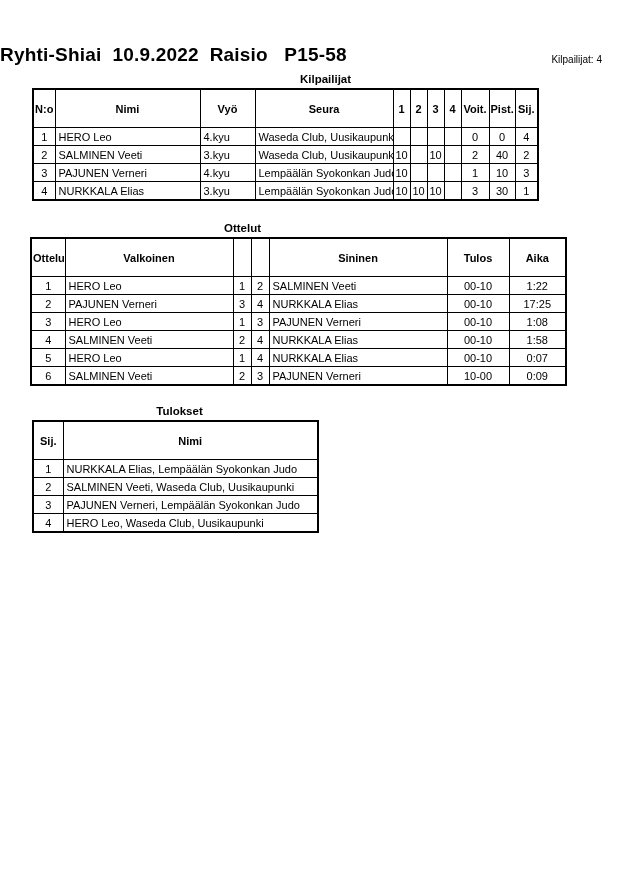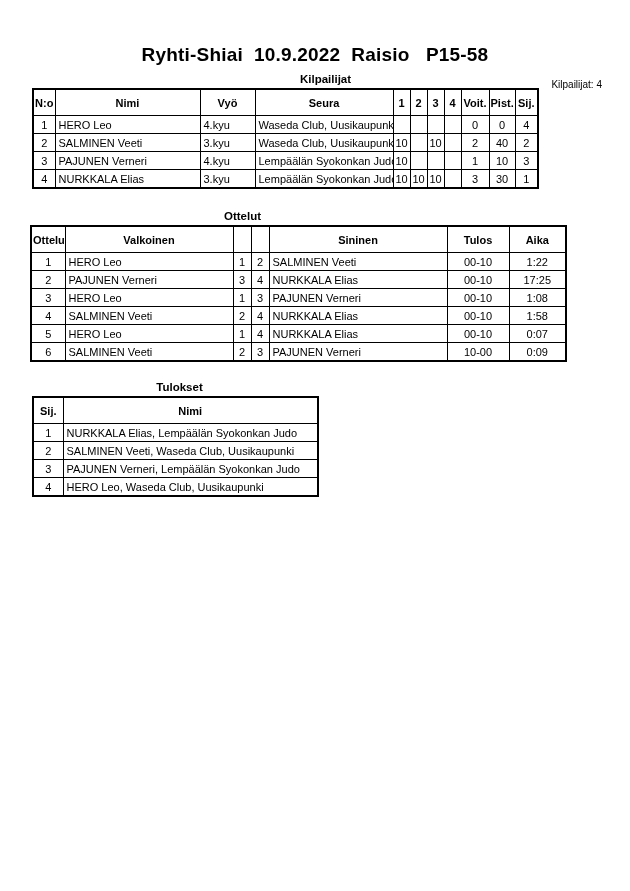--- a/index.html
+++ b/index.html
@@ -4,30 +4,29 @@
 <style>
   html, body { margin:0; padding:0; }
   body {
     width:630px; height:891px;
     background:#ffffff; color:#000000;
     font-family:"Liberation Sans", sans-serif;
     position:relative;
     overflow:hidden;
   }
   .doc-title {
-    text-align:center;
     margin:44px 0 0 0;
     font-size:19px;
     font-weight:bold;
     white-space:pre;
     letter-spacing:0.2px;
   }
   .count-label {
     position:absolute;
-    top:79px; right:28px;
+    top:54px; right:28px;
     font-size:10px;
   }
   .section { position:relative; }
   #kilpailijat-section { margin:7px 0 0 32px; width:587px; }
   #ottelut-section    { margin:21px 0 0 30px; width:425px; }
   #tulokset-section   { margin:19px 0 0 32px; width:295px; }
   .sec-heading {
     font-weight:bold;
     font-size:11.5px;
     text-align:center;
@@ -41,21 +40,21 @@
   }
   th, td {
     border:1px solid #000;
     height:17px;
     padding:0 3px;
     overflow:hidden;
     white-space:nowrap;
     vertical-align:middle;
     text-align:left;
   }
-  th { font-weight:bold; text-align:center; padding:4px 1px; }
+  th { font-weight:bold; text-align:center; padding:10px 1px; }
   td.c { text-align:center; padding:0 1px; }
   #kilpailijat-table { width:505px; }
   #ottelut-table     { width:535px; }
   #tulokset-table    { width:285px; }
 </style>
 </head>
 <body>
 
 <div class="doc-title">Ryhti-Shiai  10.9.2022  Raisio   P15-58</div>
 <div class="count-label">Kilpailijat: 4</div>

